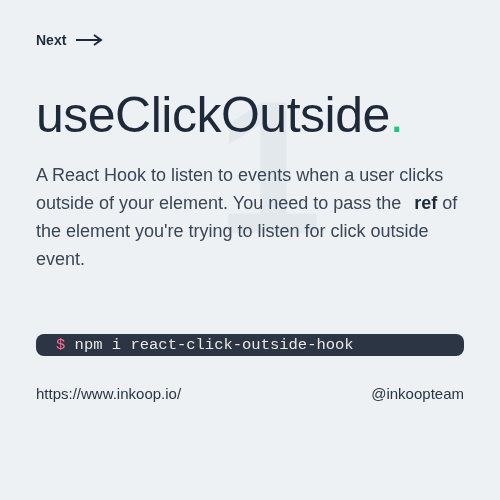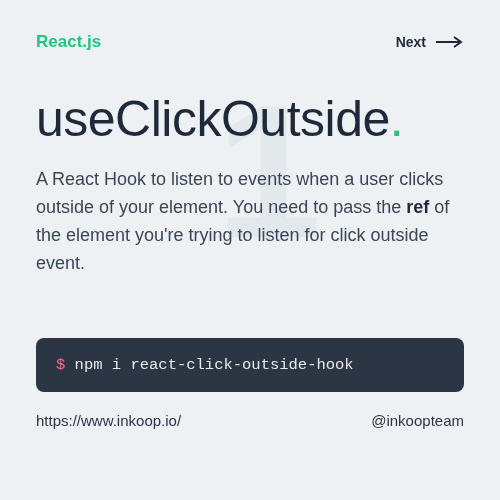--- a/index.html
+++ b/index.html
@@ -72,48 +72,48 @@
     z-index: 1;
     font-size: 18px;
     line-height: 1.55;
     color: #3a4656;
     font-weight: 400;
     margin-bottom: 60px;
   }
   .desc .bold {
     font-weight: 800;
     color: #1e2a3a;
+    margin-left: 8px;
   }
   .code-block {
     background: #2b3544;
     border-radius: 8px;
-    padding: 18px 20px;
+    padding: 2px 20px;
     font-family: 'SFMono-Regular', Consolas, 'Liberation Mono', Menlo, monospace;
     font-size: 15.5px;
     color: #e8e8e8;
-    margin-bottom: 20px;
+    margin-bottom: 29px;
     position: relative;
     z-index: 1;
   }
   .code-block .prompt {
     color: #ff6b8a;
   }
   .footer {
     display: flex;
     justify-content: space-between;
     align-items: center;
     font-size: 15px;
     color: #2a3544;
   }
 </style>
 </head>
 <body>
 
 <div class="header">
-  <div class="brand">React.js</div>
   <div class="next-wrap">
     <span>Next</span>
     <span class="arrow">
       <svg width="28" height="12" viewBox="0 0 28 12" fill="none">
         <line x1="0" y1="6" x2="24" y2="6" stroke="#1e2a3a" stroke-width="2"></line>
         <polyline points="18,1 25,6 18,11" stroke="#1e2a3a" stroke-width="2" fill="none"></polyline>
       </svg>
     </span>
   </div>
 </div>

